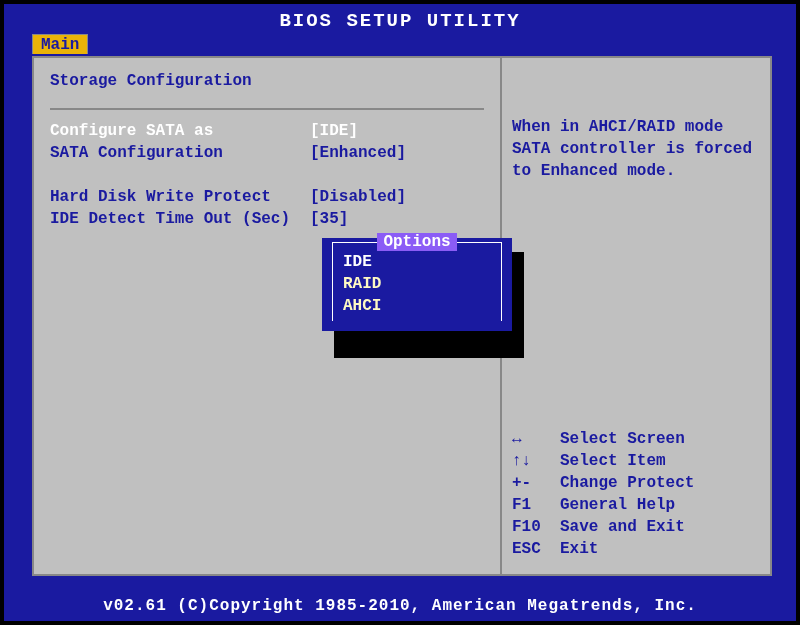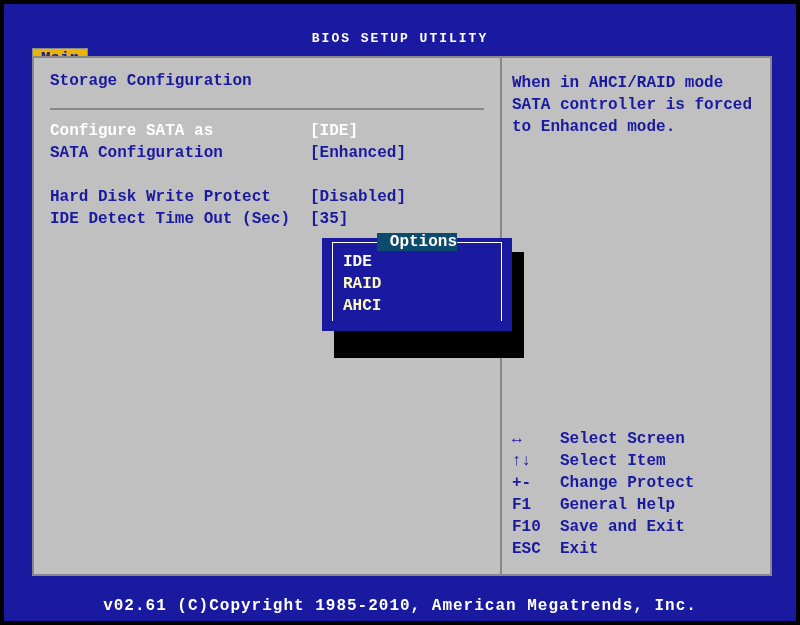--- a/index.html
+++ b/index.html
@@ -20,22 +20,21 @@
     width: 792px;
     height: 617px;
     background: #1a1aa0;
   }
   .titlebar {
     background: #1a1aa0;
     color: #fff;
     text-align: center;
     padding: 6px 0 2px 0;
     letter-spacing: 2px;
-    font-size: 13px;
-    margin-top: 21px;
+    font-size: 19px;
   }
   .tabbar {
     background: #1a1aa0;
     height: 20px;
     position: relative;
   }
   .tab {
     position: absolute;
     left: 28px;
     top: 0;
@@ -63,20 +62,21 @@
     padding: 14px 16px;
     color: #1a1aa0;
     position: relative;
   }
   .rightpane {
     width: 268px;
     padding: 14px 10px;
     color: #1a1aa0;
     display: flex;
     flex-direction: column;
+    margin-top: 44px;
   }
   .section-title {
     color: #1a1aa0;
     margin-bottom: 18px;
   }
   .hr {
     border: none;
     border-top: 2px solid #888;
     margin: 4px 0 10px 0;
   }
@@ -104,24 +104,24 @@
     background: #1a1aa0;
     color: #fff;
     padding: 4px 10px 10px 10px;
   }
   .popup-inner {
     border: 1px solid #fff;
     border-bottom: none;
     padding-bottom: 4px;
   }
   .popup-title {
-    text-align: right;
+    text-align: center;
     color: #fff;
     margin-top: -10px;
-    background: #0c4a6e;
+    background: #8b5cf6;
     display: block;
     width: 80px;
     margin-left: auto;
     margin-right: auto;
   }
   .popup-item {
     padding: 0 10px;
     color: #fef9c3;
     line-height: 22px;
     cursor: pointer;

